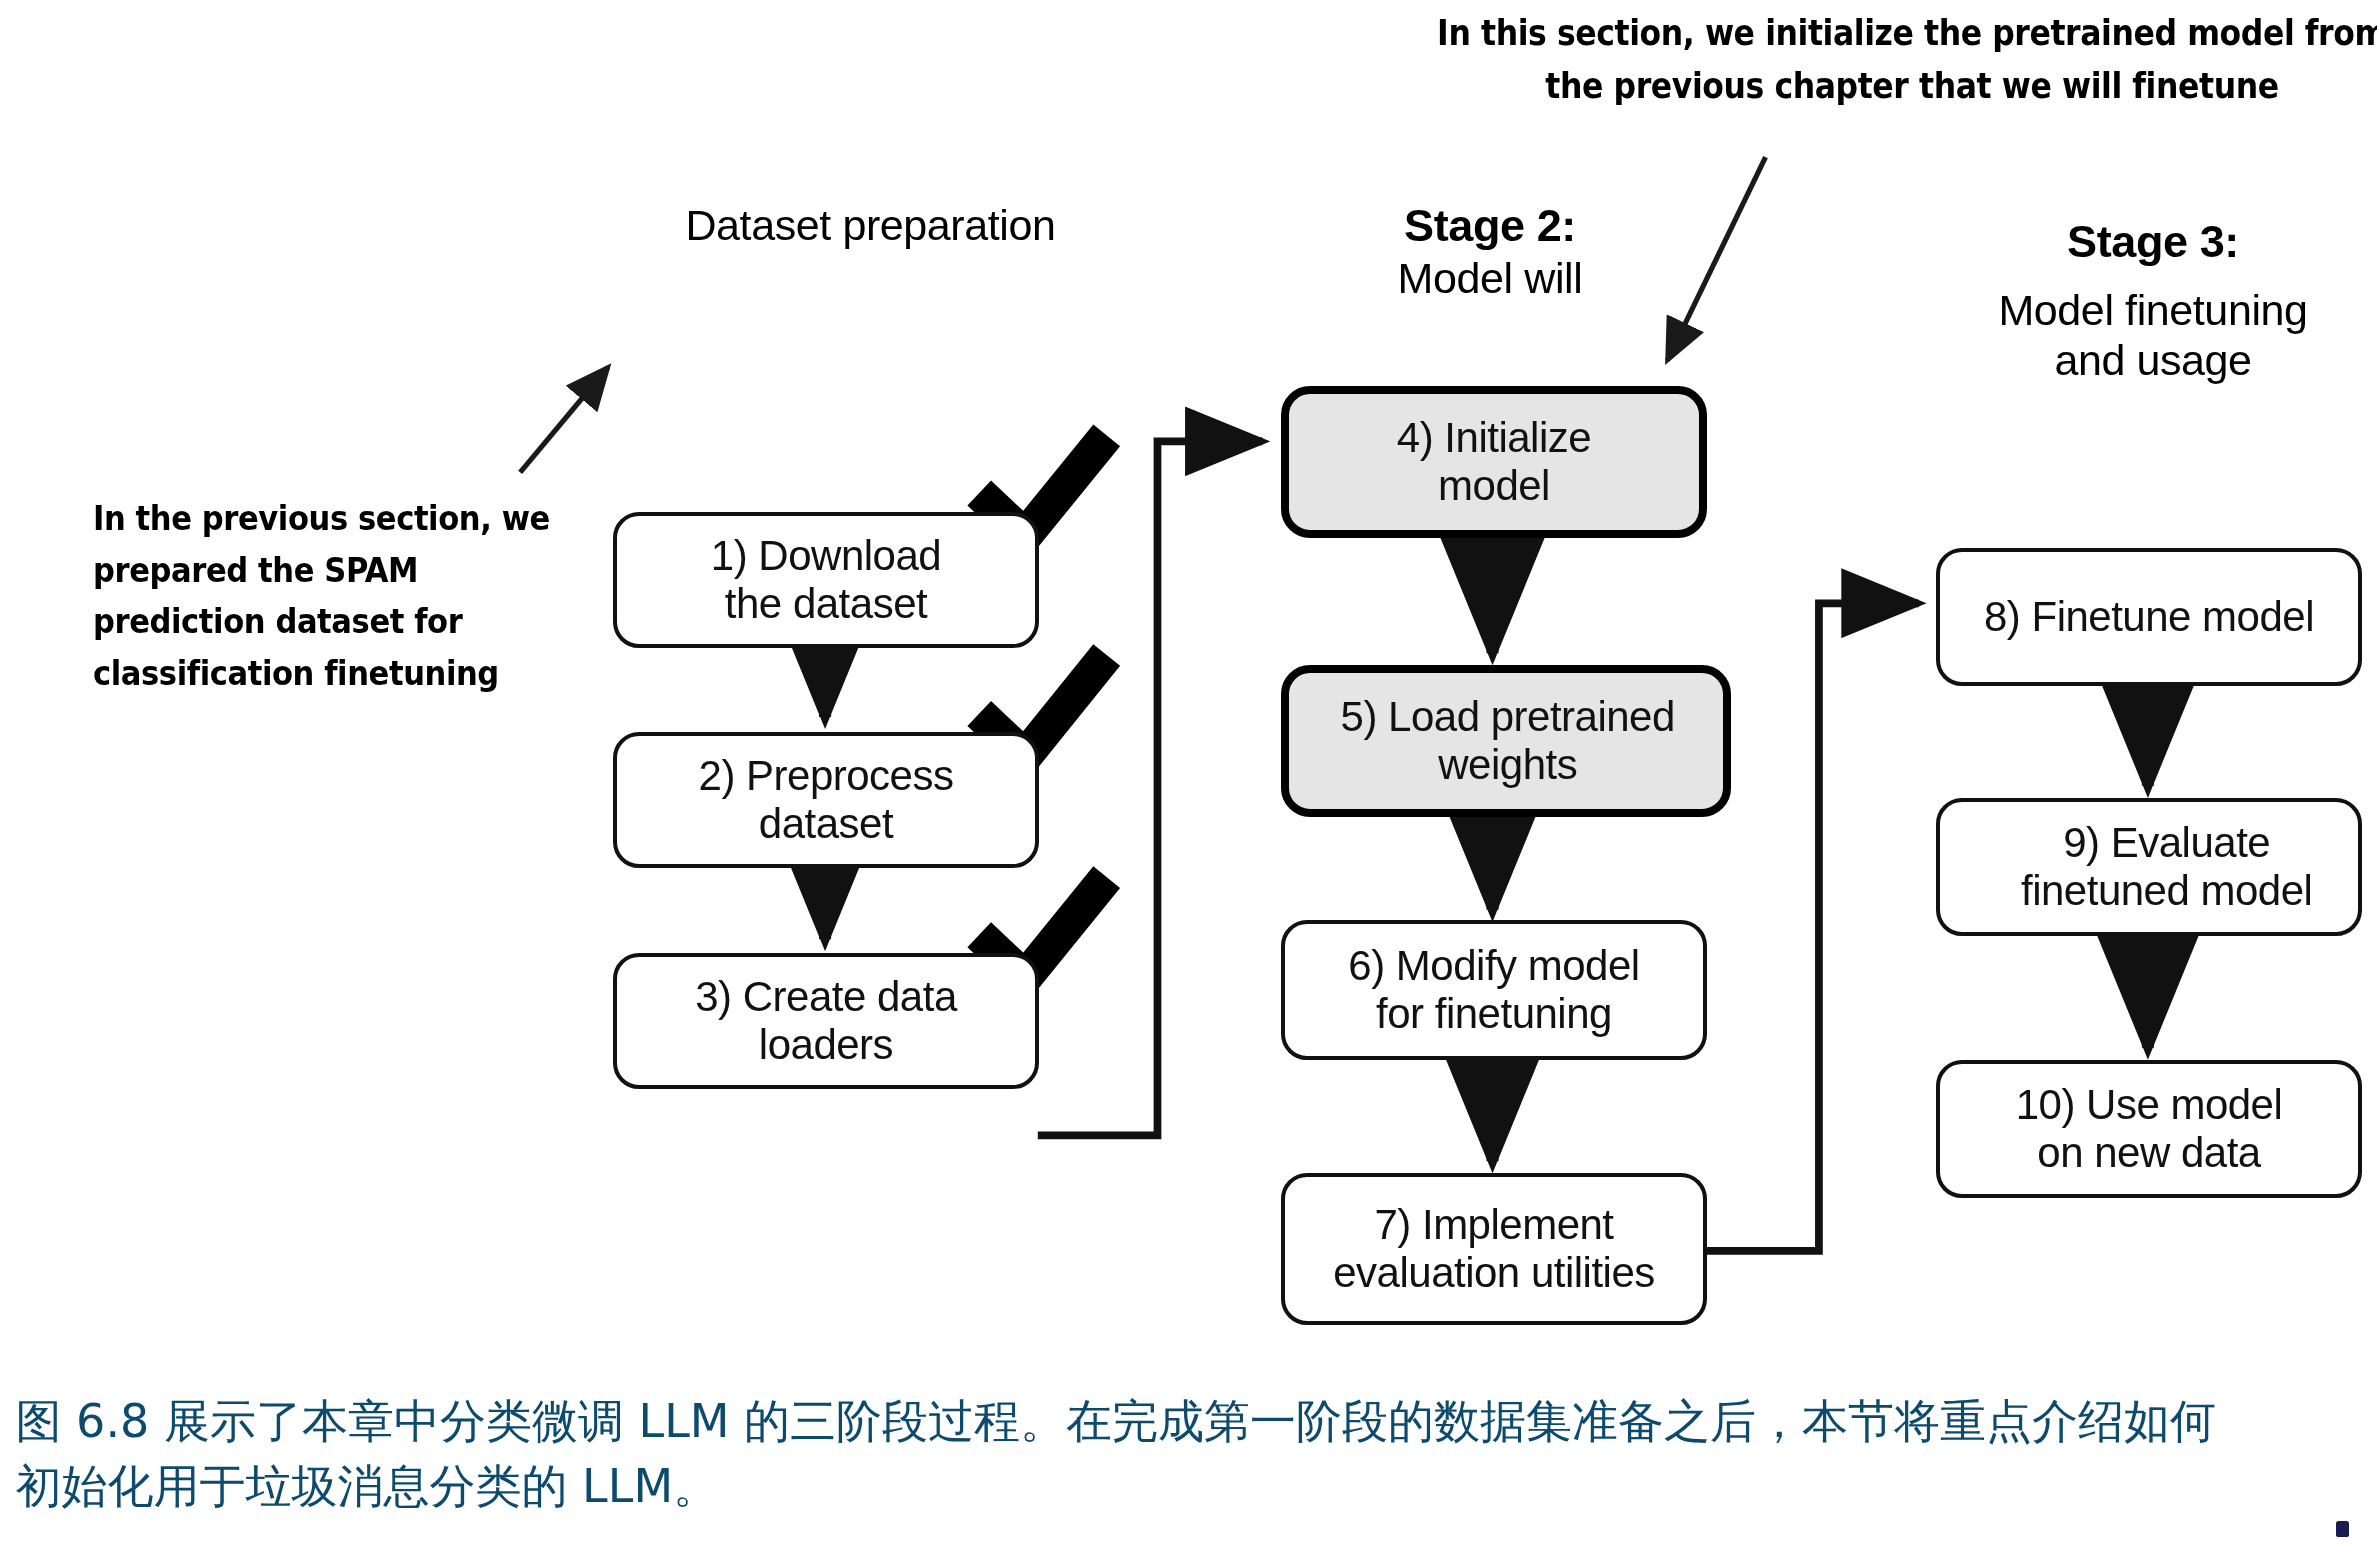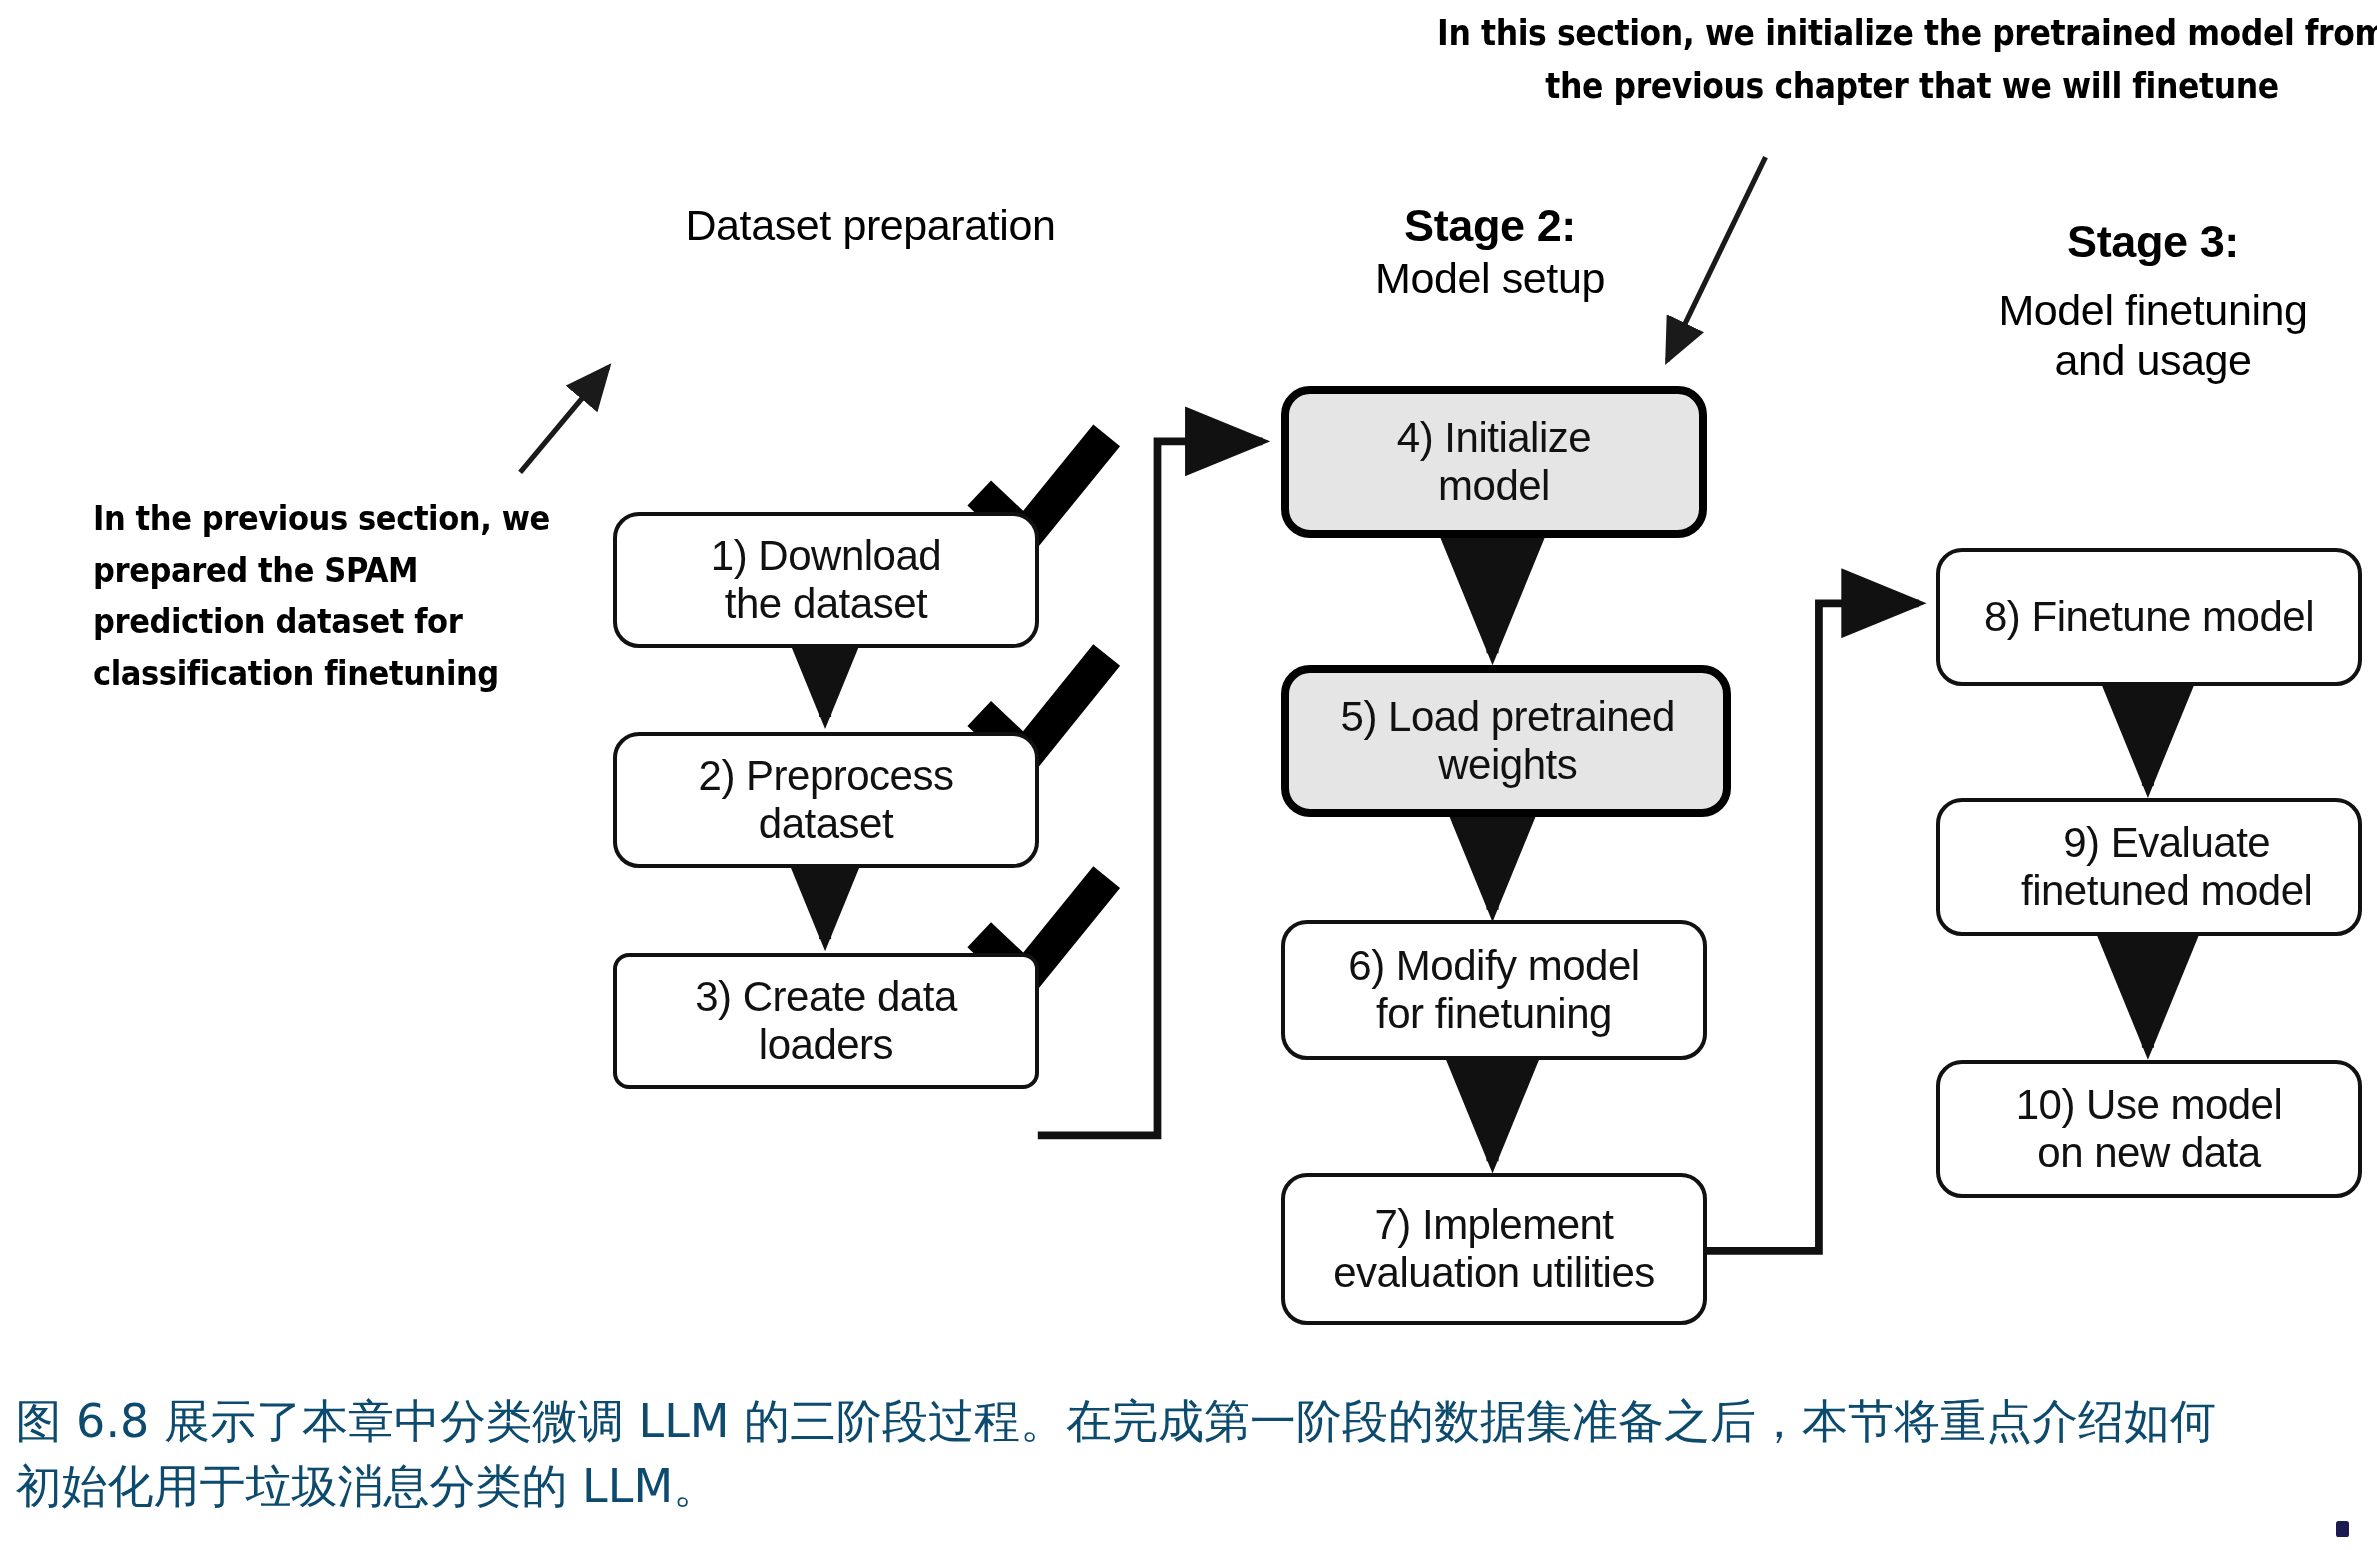--- a/index.html
+++ b/index.html
@@ -65,21 +65,21 @@
 
   <div class="abs annot annot-right" style="left:1404px;top:6.9px;">In this section, we initialize the pretrained model
 from the previous chapter that we will finetune</div>
 
   <div class="abs stage-head" style="left:569px;top:200px;width:603px;">
     <span class="t2">Dataset preparation</span>
   </div>
 
   <div class="abs stage-head" style="left:1223px;top:200px;width:534px;">
     <span class="t1">Stage 2:</span>
-    <span class="t2">Model setup</span>
+    <span class="t2">Model will</span>
   </div>
 
   <div class="abs stage-head" style="left:1886px;top:200px;width:534px;white-space:pre-line;">
     <span class="t1">Stage 3:</span>
     <span class="t2">Model finetuning
 and usage</span>
   </div>
 
   <svg class="overlay" viewBox="0 0 2760 1800">
     <defs>
@@ -123,21 +123,21 @@
   <div class="abs box" style="left:613px;top:512px;width:426px;height:136px;">
     <span class="lbl">1) Download
 the dataset</span>
   </div>
 
   <div class="abs box" style="left:613px;top:732px;width:426px;height:136px;">
     <span class="lbl">2) Preprocess
 dataset</span>
   </div>
 
-  <div class="abs box" style="left:613px;top:953px;width:426px;height:136px;border-radius:16px;">
+  <div class="abs box" style="left:613px;top:953px;width:426px;height:136px;">
     <span class="lbl">3) Create data
 loaders</span>
   </div>
 
   <div class="abs box blue" style="left:1281px;top:386px;width:426px;height:152px;">
     <span class="lbl">4) Initialize
 model</span>
   </div>
 
   <div class="abs box blue" style="left:1281px;top:665px;width:450px;height:152px;padding-left:12px;">

